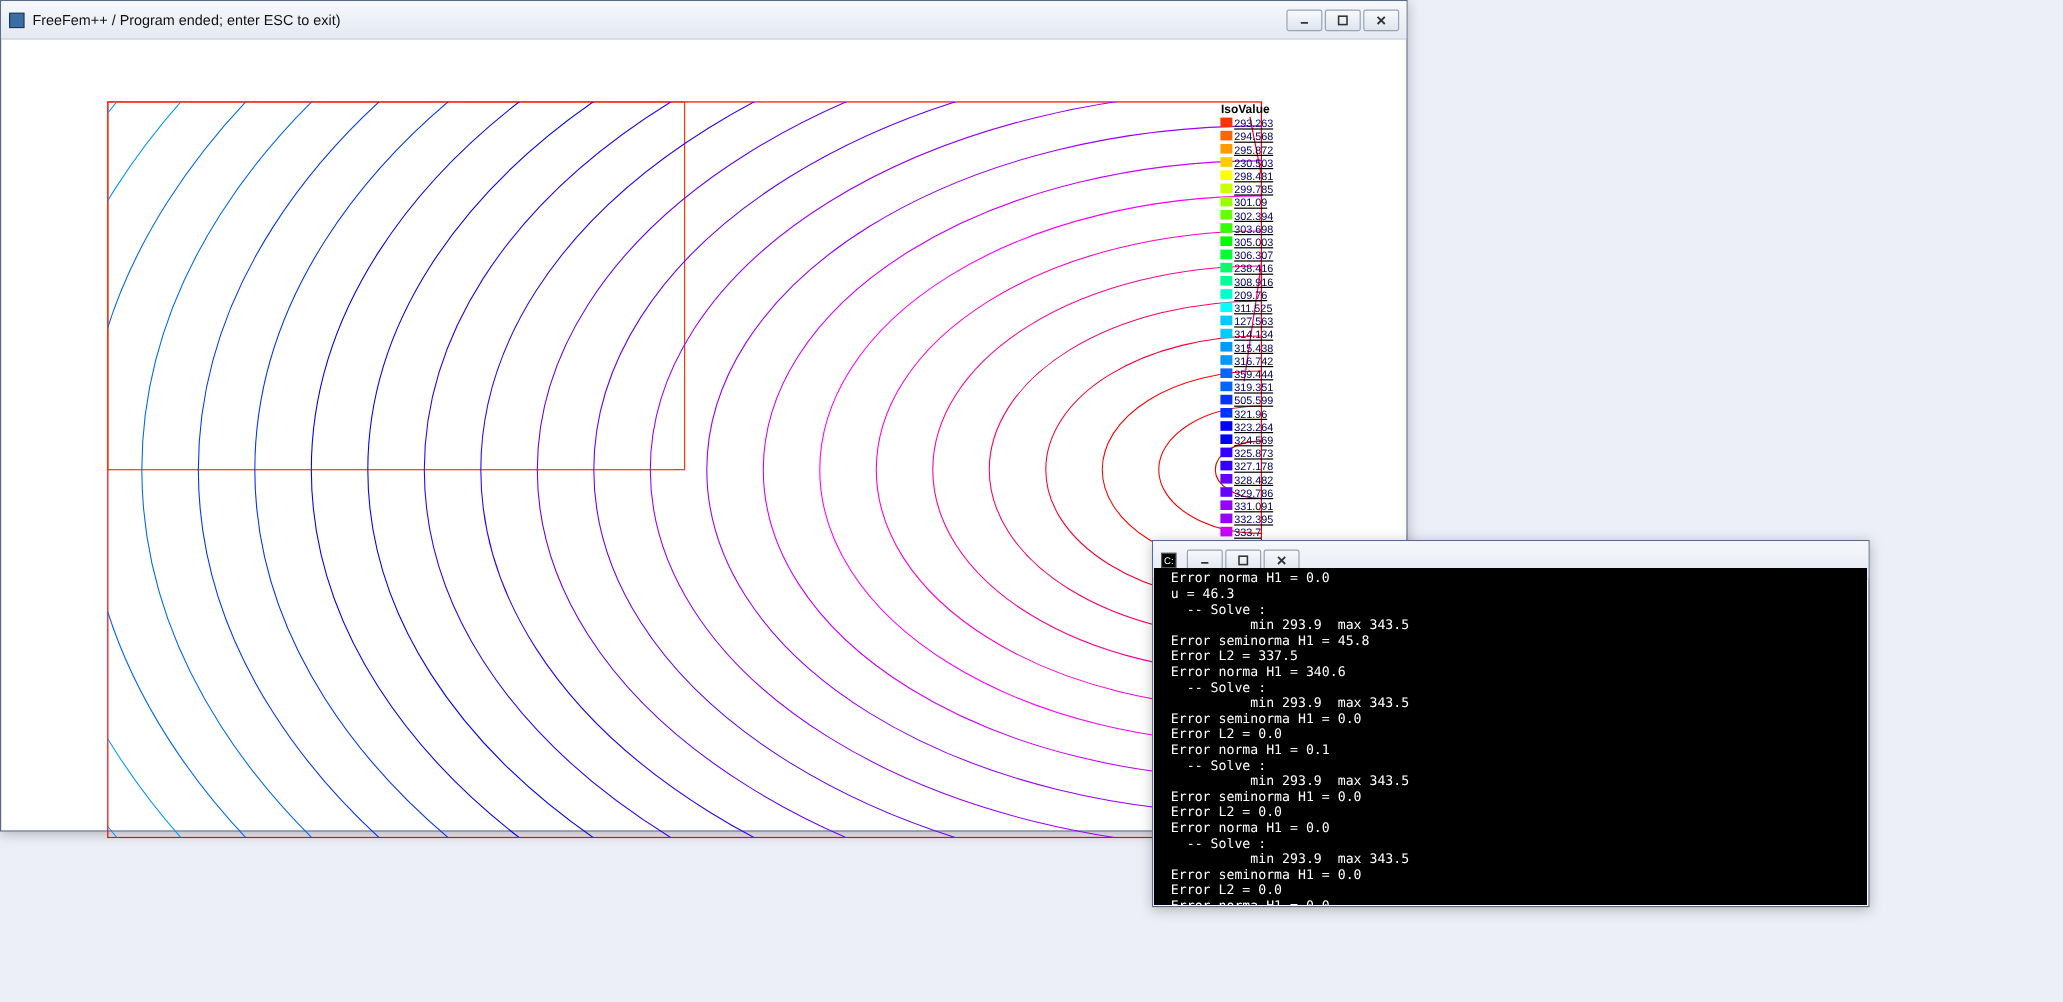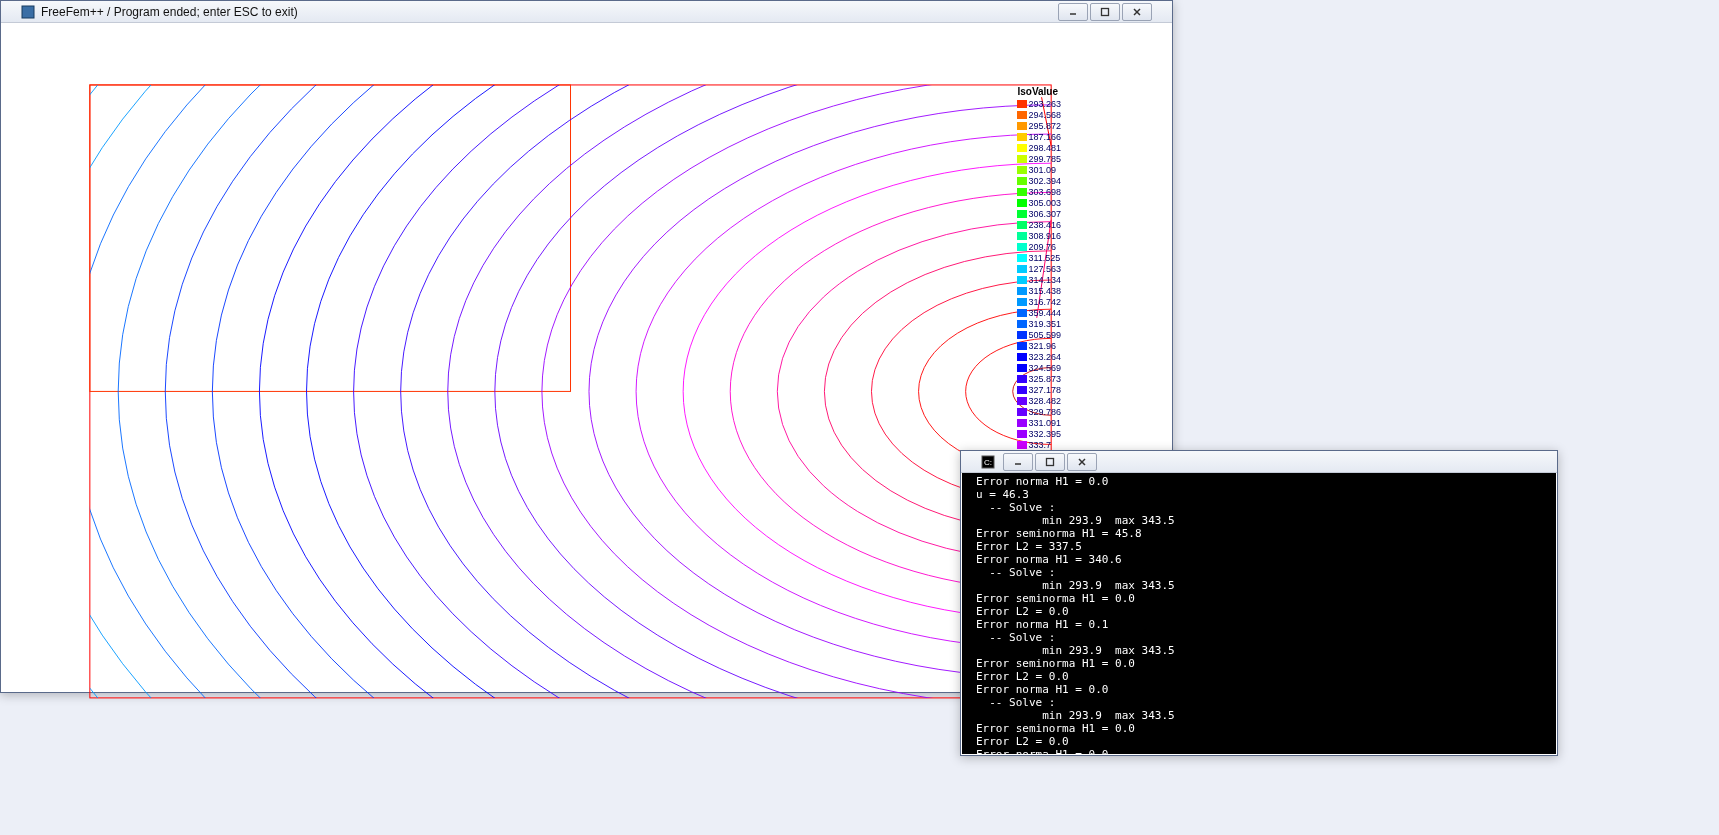--- a/index.html
+++ b/index.html
@@ -11,25 +11,25 @@
     position:relative;
     overflow:hidden;
   }
   .win {
     position:absolute;
     border:1px solid #5a6a8a;
     background:#fff;
     box-shadow:0 2px 10px rgba(0,0,0,.25);
   }
   .titlebar {
-    height:22px;
+    height:32px;
     background:linear-gradient(#f6f8fb,#e4e9f2);
     border-bottom:1px solid #c4cad6;
     display:flex; align-items:center;
-    padding:0 20px;
+    padding:0 6px;
     font-size:12px; color:#111;
     user-select:none;
   }
   .titlebar .app-icon {
     width:14px; height:14px; margin-right:6px;
     display:flex; align-items:center; justify-content:center;
   }
   .titlebar .title-text { flex:1; white-space:nowrap; overflow:hidden; text-overflow:ellipsis; }
   .win-ctrls { display:flex; gap:0; }
   .win-btn {
@@ -43,21 +43,21 @@
   }
   .win-btn svg { width:10px; height:10px; }
   .plot-body { position:absolute; left:1px; right:1px; top:22px; bottom:1px; background:#fff;margin-top:32px; }
   .plot-canvas { position:absolute; inset:0; }
   .legend {
     position:absolute; top:32px; right:110px;
     font-size:10px; line-height:10px;
     color:#000;
   }
   .legend-title { font-weight:bold; margin-bottom:1px; font-size:10px; }
-  .legend-row { display:flex; align-items:center; height:11px; }
+  .legend-row { display:flex; height:11px;text-decoration:underline; }
   .legend-sw { width:10px; height:8px; margin-right:1px; }
   .legend-val { font-size:9px; color:#006; white-space:nowrap; }
   .console-body {
     position:absolute; left:1px; right:1px; top:22px; bottom:1px;
     background:#000; color:#fff;
     font-family:"Lucida Console","Consolas",monospace;
     font-size:11px; line-height:13px;
     padding:2px 14px;
     overflow:auto;
     white-space:pre;
@@ -156,21 +156,21 @@
         <div class="legend-row">
           <span class="legend-sw" style="background: rgb(255, 102, 0);"></span>
           <span class="legend-val">294.568</span>
         </div>
         <div class="legend-row">
           <span class="legend-sw" style="background: rgb(255, 153, 0);"></span>
           <span class="legend-val">295.872</span>
         </div>
         <div class="legend-row">
           <span class="legend-sw" style="background: rgb(255, 204, 0);"></span>
-          <span class="legend-val">187.166</span>
+          <span class="legend-val">230.503</span>
         </div>
         <div class="legend-row">
           <span class="legend-sw" style="background: rgb(255, 255, 0);"></span>
           <span class="legend-val">298.481</span>
         </div>
         <div class="legend-row">
           <span class="legend-sw" style="background: rgb(204, 255, 0);"></span>
           <span class="legend-val">299.785</span>
         </div>
         <div class="legend-row">

